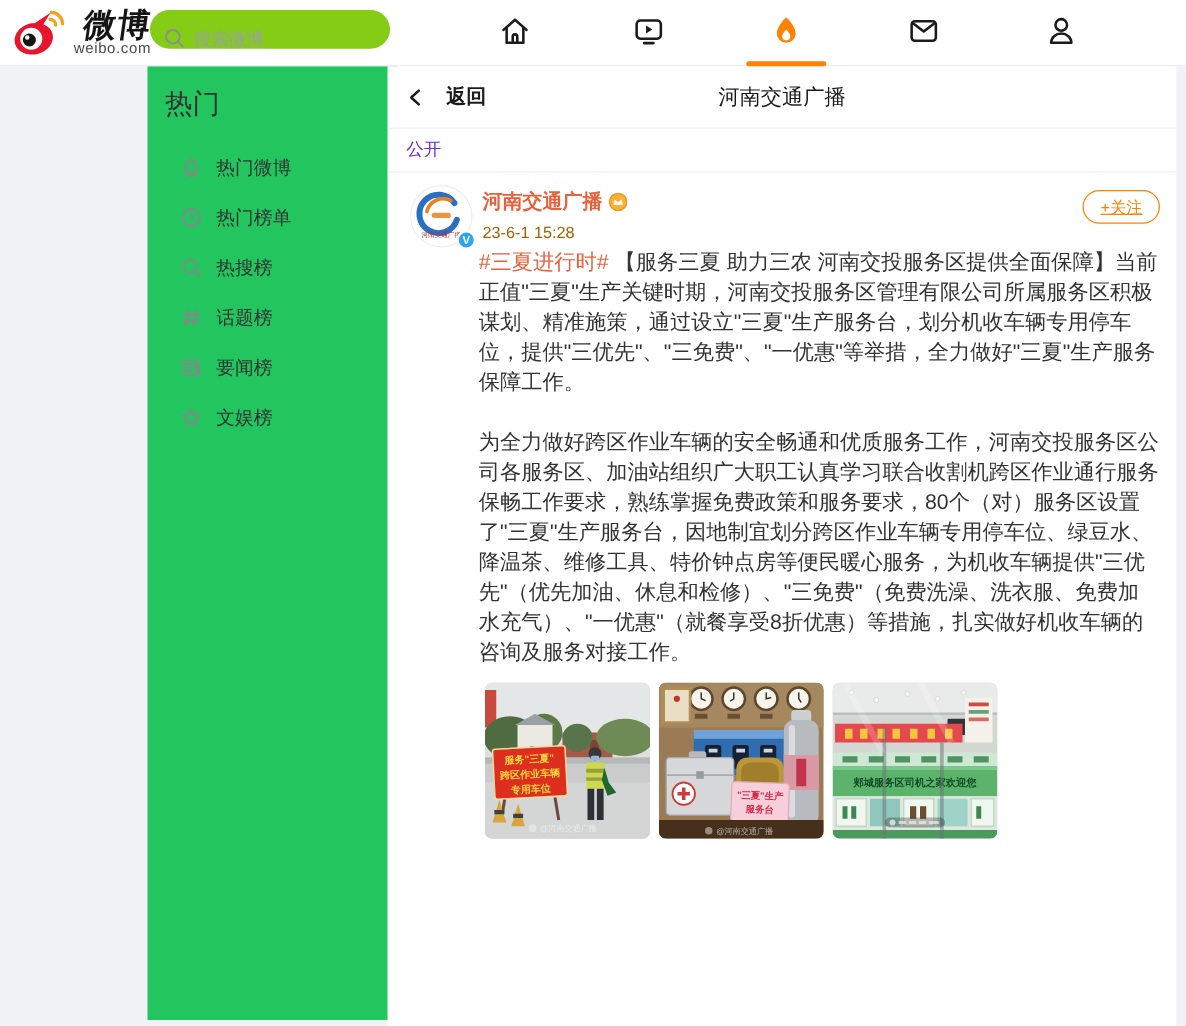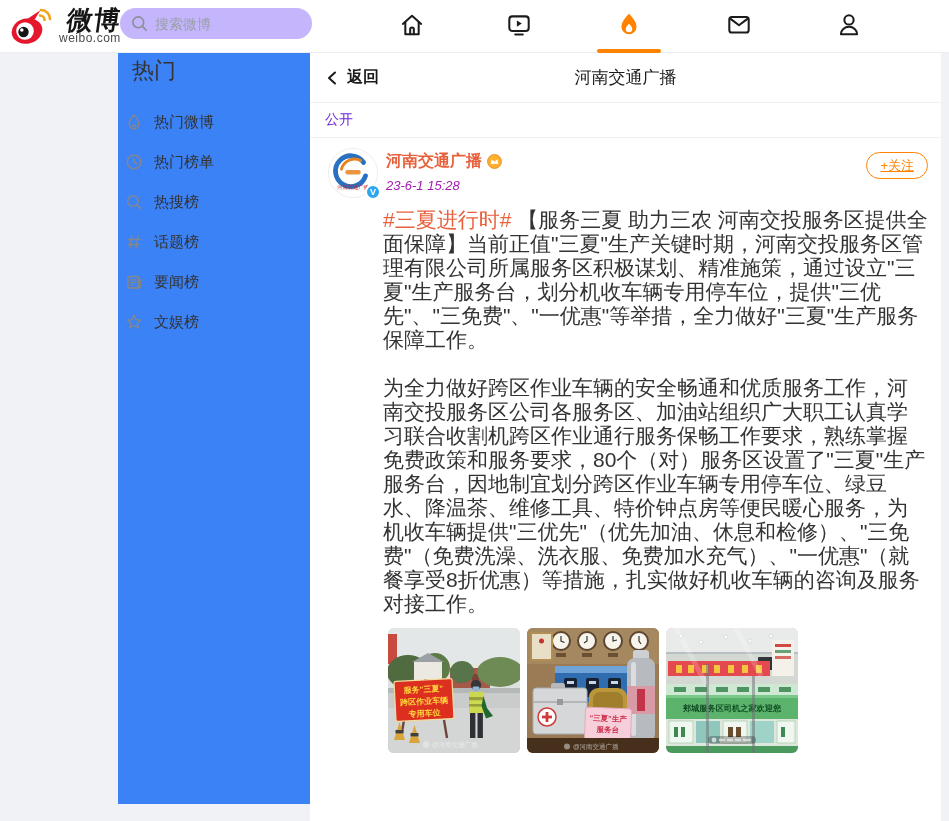--- a/index.html
+++ b/index.html
@@ -5,57 +5,57 @@
   * { box-sizing: border-box; margin: 0; padding: 0; }
   html,body { width:949px; height:821px; overflow:hidden;
     font-family:"Liberation Sans","DejaVu Sans",sans-serif; background:#f0f2f5; }
   .topbar { position:absolute; top:0; left:0; width:949px; height:53px;
     background:#fff; border-bottom:1px solid #eceef1; z-index:5; }
   .logo { position:absolute; left:10px; top:6px; display:flex; align-items:center; gap:3px; }
   .logo-text { display:flex; flex-direction:column; align-items:flex-end; }
   .logo-cn { font-size:26px; font-weight:900; color:#151515; transform:skewX(-8deg); line-height:26px; letter-spacing:1px; }
   .logo-en { font-size:12px; color:#4a4a4a; margin-top:-2px; letter-spacing:.5px; }
   .search { position:absolute; left:120px; top:8px; width:192px; height:31px;
-    background:#c4b5fd; border-radius:16px; display:flex; align-items:center; padding:0 11px; gap:7px; }
+    background:#84cc16; border-radius:16px; display:flex; align-items:flex-end; padding:0 11px; gap:7px; }
   .search input { border:none; outline:none; background:transparent; font-size:14px; width:140px;
     font-family:inherit; color:#333; }
   .search input::placeholder { color:#9aa0a6; }
   .nav-ico { position:absolute; top:11px; width:28px; height:28px; cursor:pointer; }
   .nav-underline { position:absolute; left:597px; top:49px; width:64px; height:4px;
     border-radius:2px; background:#ff8200; }
-  .sidebar { position:absolute; left:118px; top:36px; width:200px; height:768px; background:#3b82f6; }
+  .sidebar { position:absolute; left:118px; top:48px; width:200px; height:768px; background:#22c55e; }
   .side-title { margin:20px 0 16px 14px; font-size:22px; font-weight:400; color:#333; }
   .side-list { margin-top:14px; }
-  .side-item { display:flex; align-items:center; gap:11px; height:40px; padding-left:7px;
+  .side-item { display:flex; align-items:center; gap:11px; height:40px; padding-left:26px;
     font-size:15px; color:#333; cursor:pointer; }
   .side-item svg { flex:0 0 auto; }
   .main { position:absolute; left:310px; top:53px; width:631px; height:768px; background:#fff; overflow:hidden; }
   .detail-header { position:relative; height:50px; border-bottom:1px solid #f0f1f2;
     display:flex; align-items:center; }
-  .back { display:flex; align-items:center; gap:8px; margin-left:15px; font-size:16px;
+  .back { display:flex; align-items:center; gap:18px; margin-left:15px; font-size:16px;
     font-weight:700; color:#1a1a1a; cursor:pointer; z-index:2; }
   .header-title { position:absolute; left:0; right:0; text-align:center; font-size:17px;
     font-weight:500; color:#1a1a1a; }
   .visibility { height:35px; display:flex; align-items:center; padding-left:15px;
     font-size:14px; color:#6d28d9; border-bottom:1px solid #f0f1f2; }
   .post { padding:10px 13px 0 18px; }
   .post-head { display:flex; }
   .avatar-wrap { position:relative; width:50px; height:50px; flex:0 0 auto; cursor:pointer; }
   .avatar { width:50px; height:50px; border-radius:50%; overflow:hidden; border:1px solid #ededed; background:#fff; }
   .v-badge { position:absolute; right:-3px; bottom:-2px; width:16px; height:16px; border-radius:50%;
     background:#2ba6ef; border:2px solid #fff; color:#fff; font-size:9px; font-weight:800;
     display:flex; align-items:center; justify-content:center; }
   .head-info { margin-left:8px; padding-top:3px; }
   .author-line { display:flex; align-items:center; gap:5px; }
   .author-name { font-size:16px; font-weight:700; color:#e8613d; cursor:pointer; }
-  .post-time { font-size:13px; color:#a21caf; margin-top:6px;font-style:italic; }
+  .post-time { font-size:13px; color:#a16207; margin-top:6px; }
   .follow-btn { margin-left:auto; margin-top:4px; height:27px; padding:0 13px;
     border:1px solid #ff8200; border-radius:14px; background:#fff; color:#ff8200;
     font-size:13px; display:flex; align-items:center; cursor:pointer; font-family:inherit;text-decoration:underline; }
-  .post-body { margin:10px 0 0 55px; font-size:21px; line-height:24px; color:#333; }
+  .post-body { margin:0 0 0 55px; font-size:17px; line-height:24px; color:#333; }
   .post-body p { margin:0 0 24px 0; }
   .post-body p:last-child { margin-bottom:12px; }
   .tag { color:#e8613d; cursor:pointer; }
   .post-images { margin-left:60px; display:flex; gap:7px; }
   .post-img { width:132px; height:125px; border-radius:6px; overflow:hidden; cursor:pointer; background:#eee; }
   .post-img svg { display:block; }
 </style>
 </head>
 <body>
 

